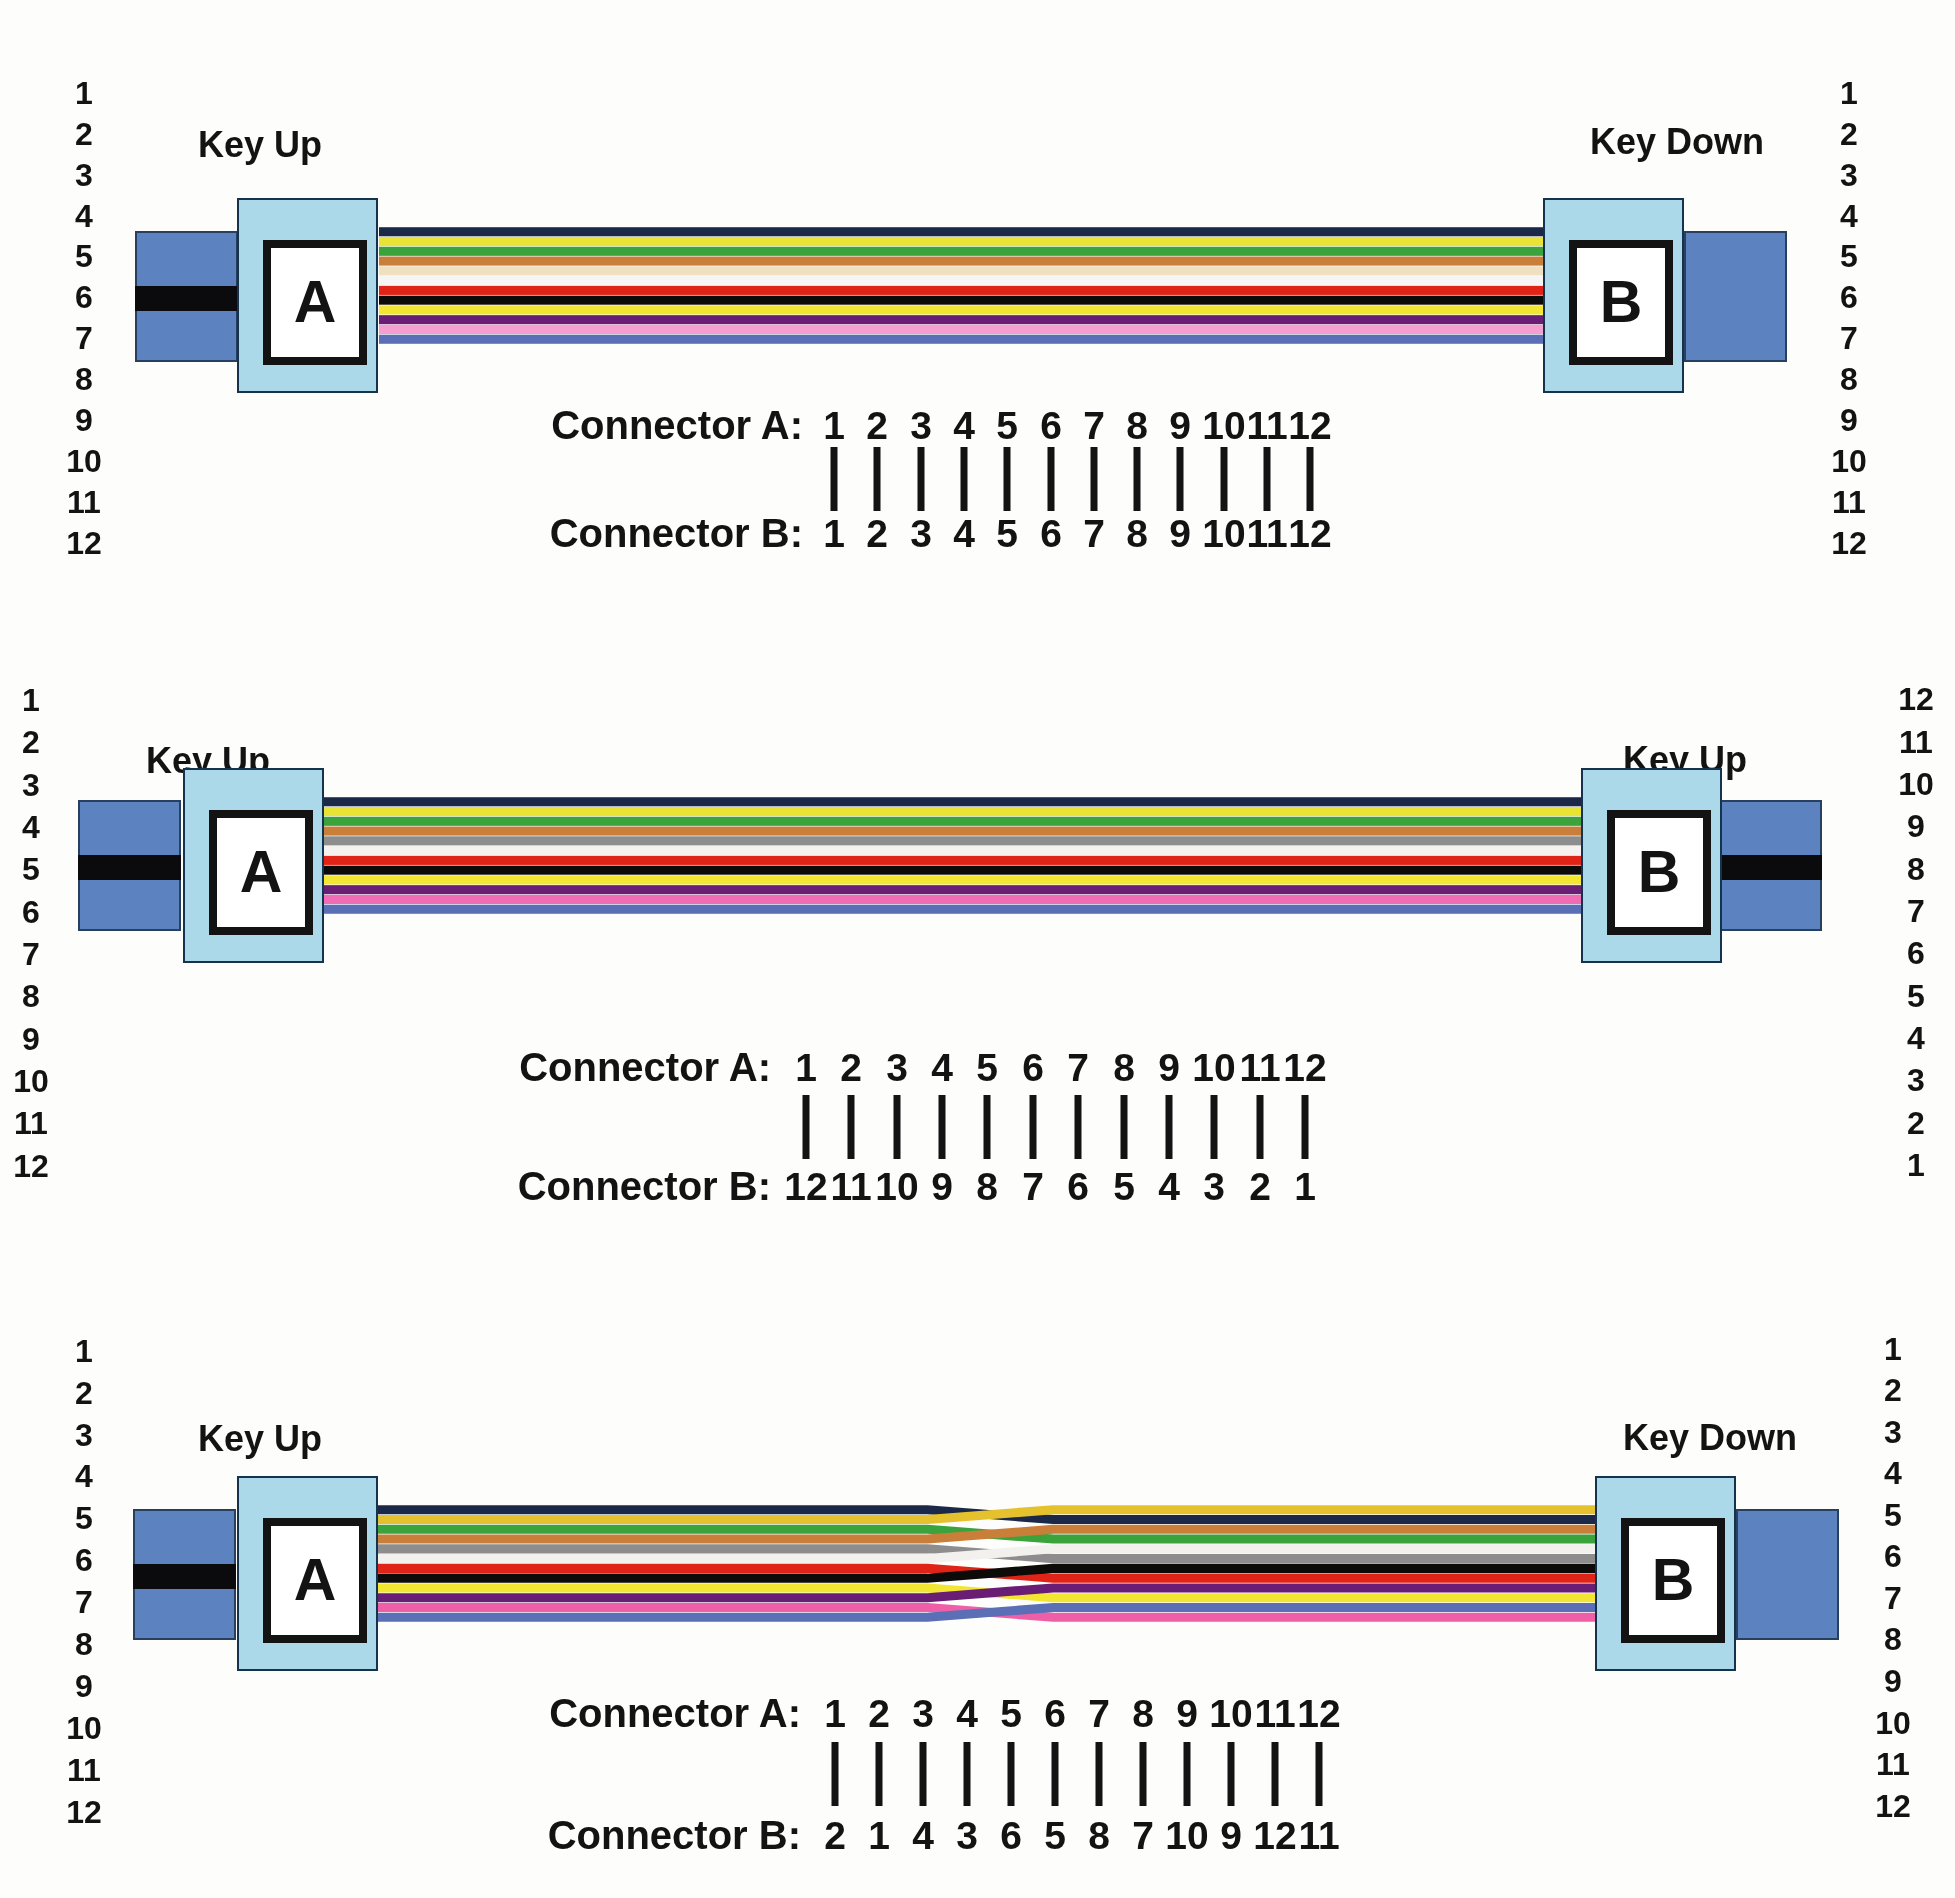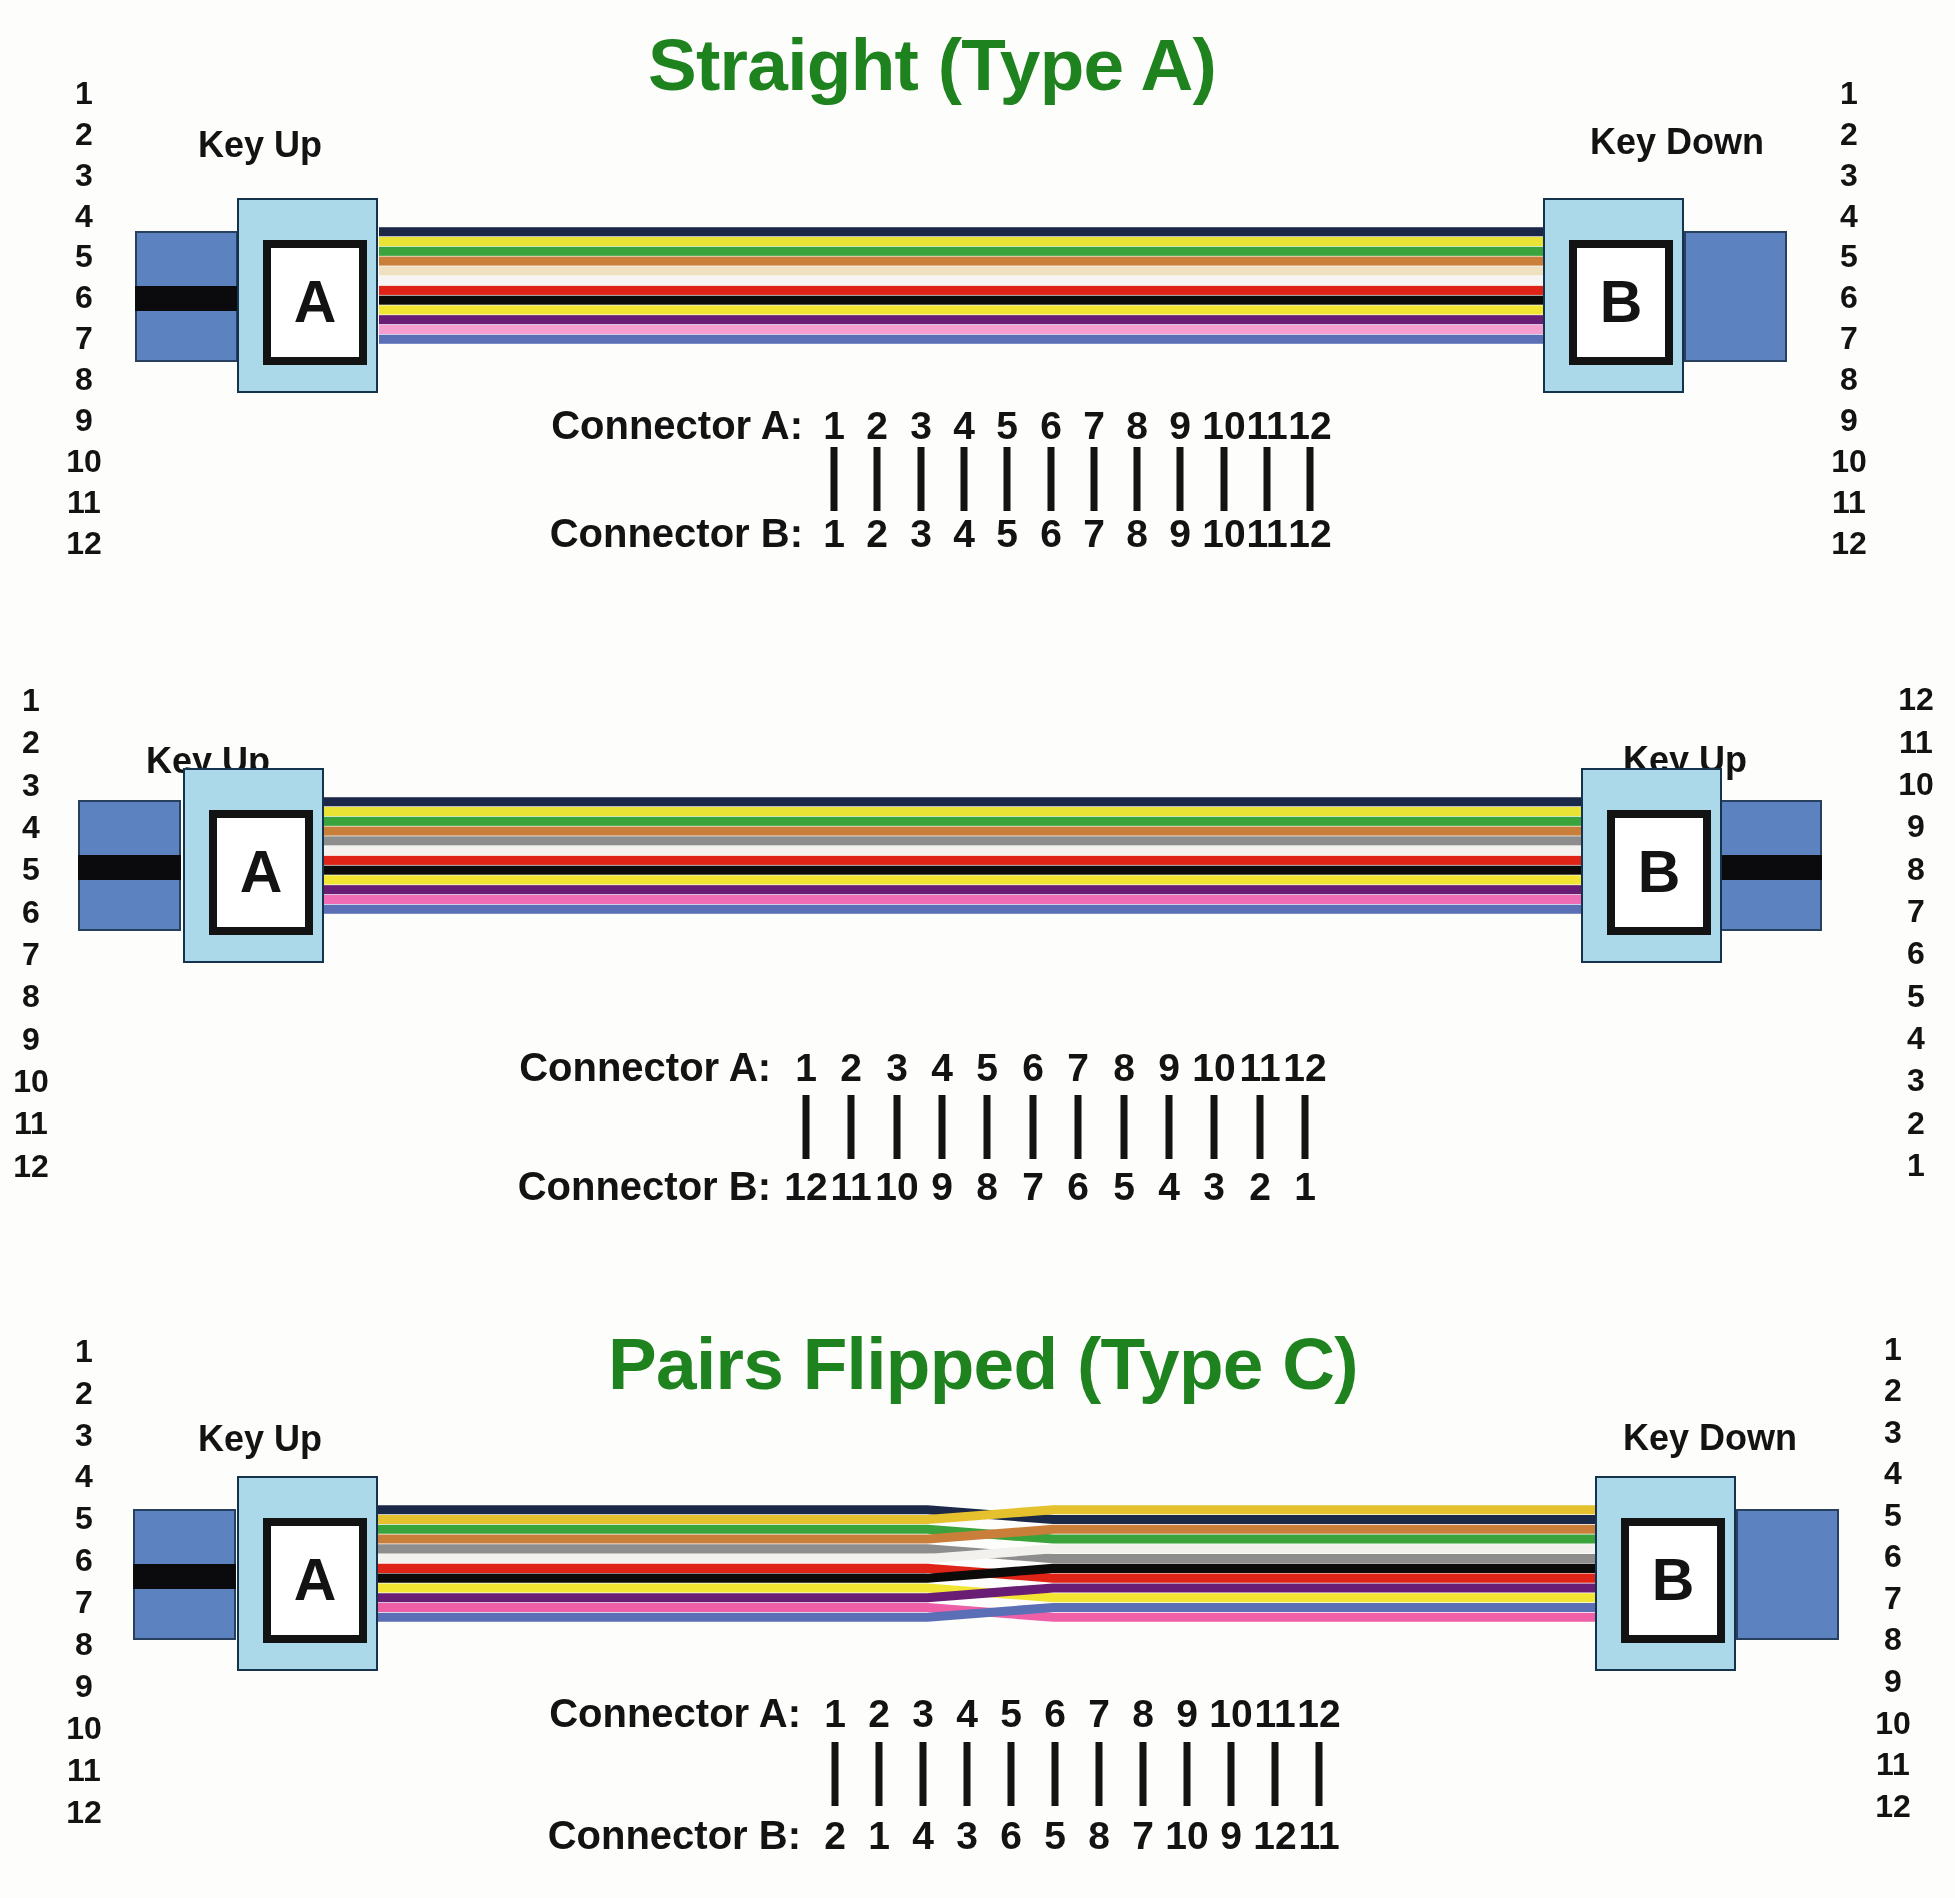--- a/index.html
+++ b/index.html
@@ -23,21 +23,20 @@
   .mapnum{font-weight:700;font-size:39px;color:var(--ink);transform:translateX(-50%);
           height:47px;line-height:47px;}
   .bar{width:7px;height:64px;background:var(--ink);transform:translateX(-50%);}
   svg{display:block;}
 </style>
 </head>
 <body>
 
 <div id="stage" style="--green: #1e831e; --ink: #131313; --conn: #abd9ea; --connborder: #15334d; --boot: #5c83c0; --bootborder: #27405f; --stripe: #0b0b0d; background: rgb(253, 253, 251);">
     <div class="abs" style="left: 0px; top: 0px; width: 1955px; height: 1899px;">
-      <div class="abs title" style="left: 932px; top: 26.5px;">Straight (Type A)</div>
       <div class="abs key" style="left: 260px; top: 145px;">Key Up</div>
       <div class="abs key" style="left: 1677px; top: 142px;">Key Down</div>
       <div class="abs num" style="left: 84px; top: 93px;">1</div>
       <div class="abs num" style="left: 84px; top: 134px;">2</div>
       <div class="abs num" style="left: 84px; top: 175px;">3</div>
       <div class="abs num" style="left: 84px; top: 216px;">4</div>
       <div class="abs num" style="left: 84px; top: 256px;">5</div>
       <div class="abs num" style="left: 84px; top: 297px;">6</div>
       <div class="abs num" style="left: 84px; top: 338px;">7</div>
       <div class="abs num" style="left: 84px; top: 379px;">8</div>
@@ -214,21 +213,20 @@
       <div class="abs bar" style="left: 1214px; top: 1095px;"></div>
       <div class="abs mapnum" style="left: 1214px; top: 1163px;">3</div>
       <div class="abs mapnum" style="left: 1260px; top: 1044px;">11</div>
       <div class="abs bar" style="left: 1260px; top: 1095px;"></div>
       <div class="abs mapnum" style="left: 1260px; top: 1163px;">2</div>
       <div class="abs mapnum" style="left: 1305px; top: 1044px;">12</div>
       <div class="abs bar" style="left: 1305px; top: 1095px;"></div>
       <div class="abs mapnum" style="left: 1305px; top: 1163px;">1</div>
     </div>
     <div class="abs" style="left: 0px; top: 0px; width: 1955px; height: 1899px;">
-      <div class="abs title" style="left: 983px; top: 1326px;">Pairs Flipped (Type C)</div>
       <div class="abs key" style="left: 260px; top: 1439px;">Key Up</div>
       <div class="abs key" style="left: 1710px; top: 1438px;">Key Down</div>
       <div class="abs num" style="left: 84px; top: 1351px;">1</div>
       <div class="abs num" style="left: 84px; top: 1393px;">2</div>
       <div class="abs num" style="left: 84px; top: 1435px;">3</div>
       <div class="abs num" style="left: 84px; top: 1476px;">4</div>
       <div class="abs num" style="left: 84px; top: 1518px;">5</div>
       <div class="abs num" style="left: 84px; top: 1560px;">6</div>
       <div class="abs num" style="left: 84px; top: 1602px;">7</div>
       <div class="abs num" style="left: 84px; top: 1644px;">8</div>

